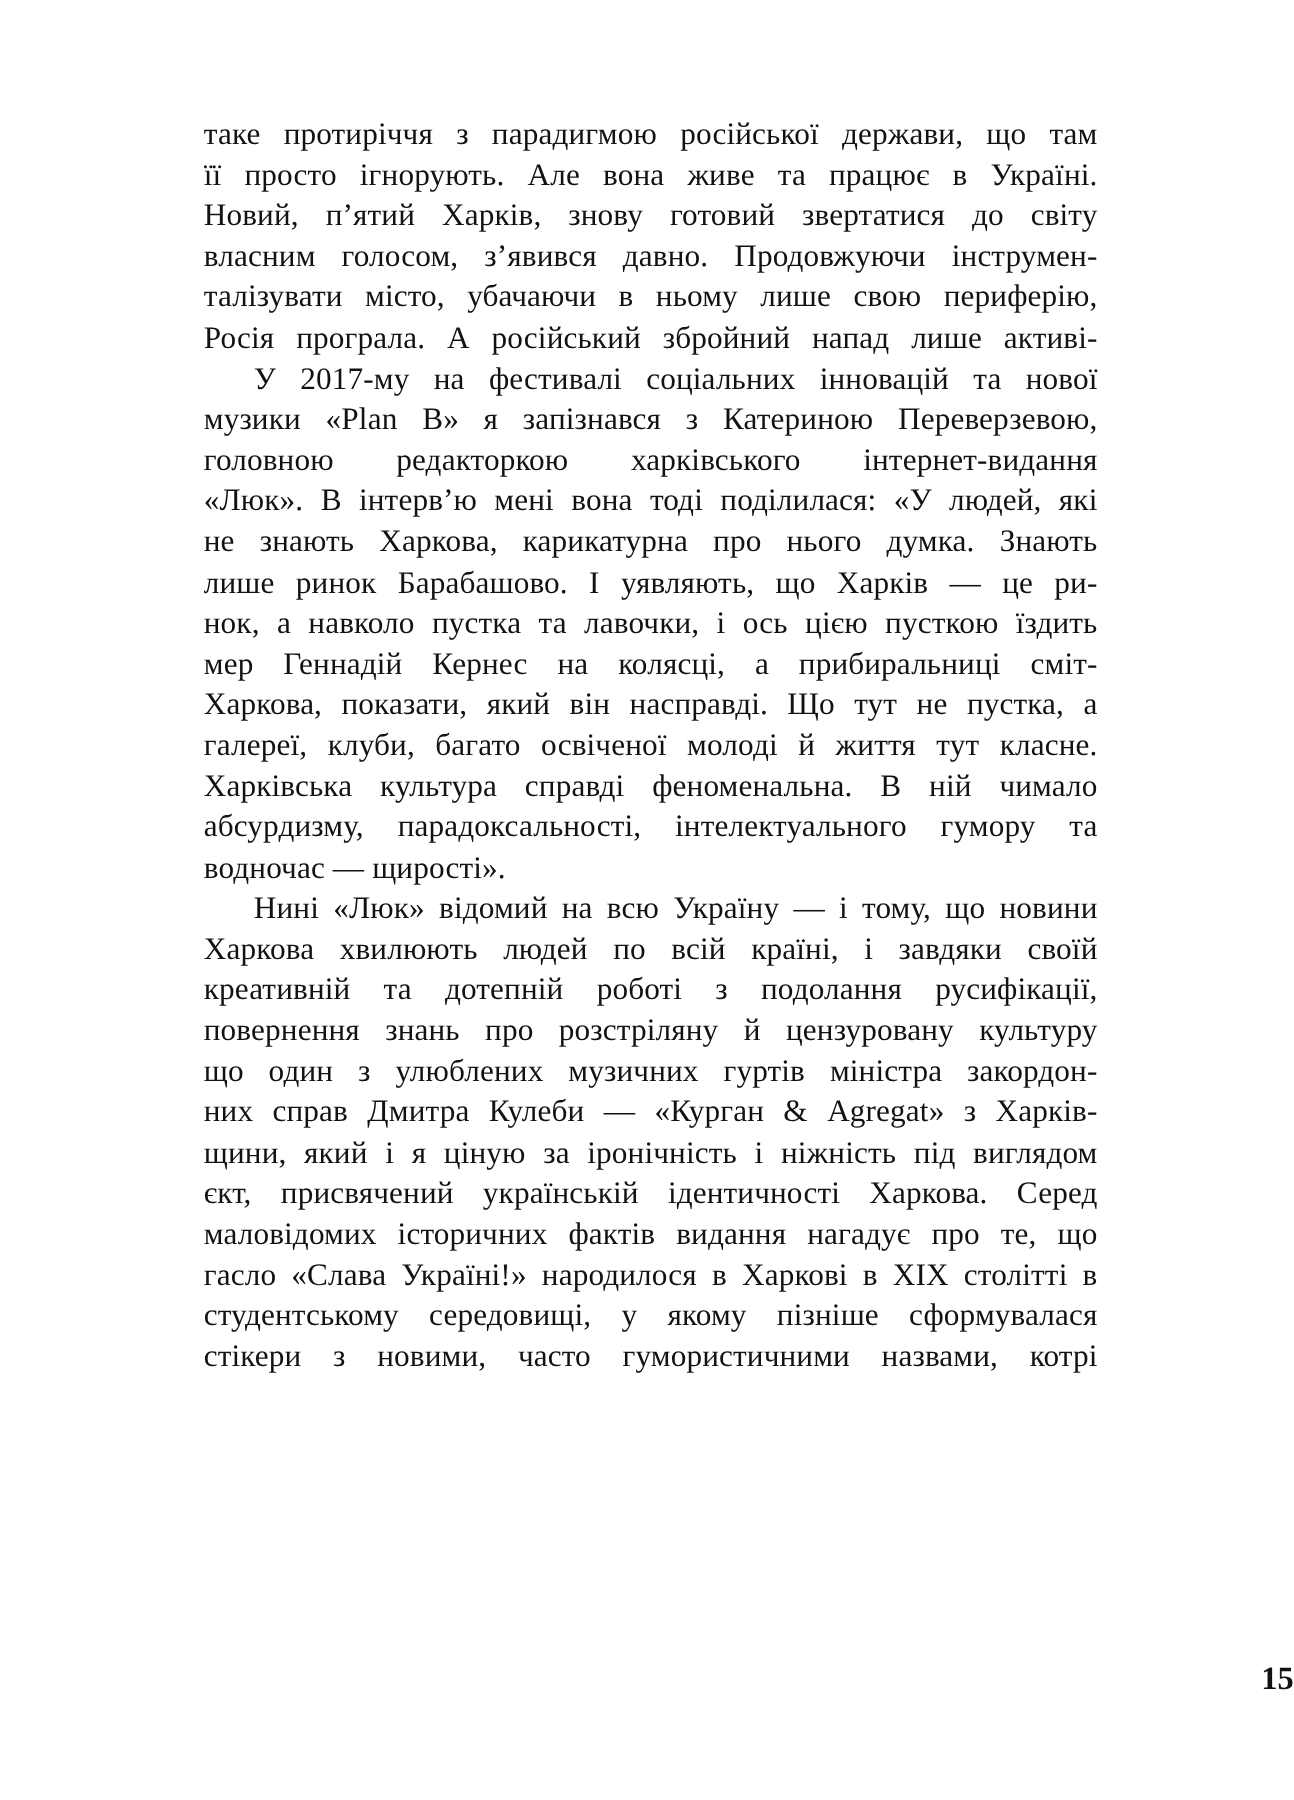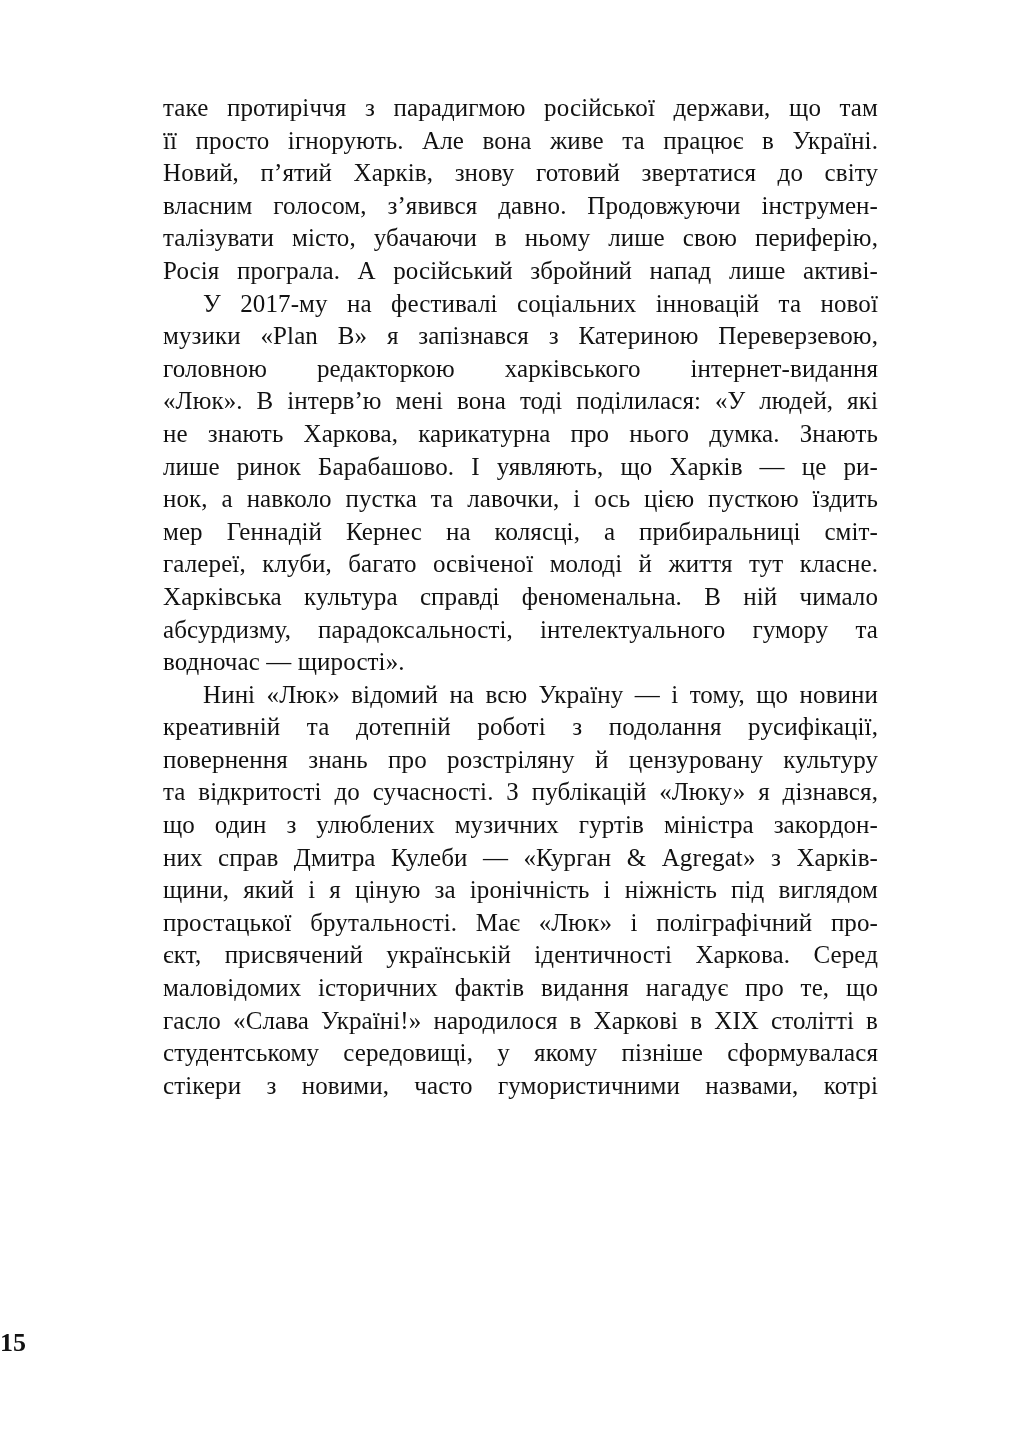--- a/index.html
+++ b/index.html
@@ -38,21 +38,21 @@
     text-align-last: left;
   }
   .line.indented {
     text-indent: 40px;
   }
   .page-number {
     position: absolute;
     left: 0;
     top: 1328px;
     width: 100%;
-    text-align: left;
+    text-align: right;
     font-size: 26px;
     font-weight: bold;
     color: #121212;
   }
 </style>
 </head>
 <body>
 
 <div class="book-page">
   <div class="text-block">
@@ -66,34 +66,34 @@
       </div>
       <div class="paragraph">
         <div class="line indented">У 2017-му на фестивалі соціальних інновацій та нової</div>
         <div class="line">музики «Plan B» я запізнався з Катериною Переверзевою,</div>
         <div class="line">головною редакторкою харківського інтернет-видання</div>
         <div class="line">«Люк». В інтерв’ю мені вона тоді поділилася: «У людей, які</div>
         <div class="line">не знають Харкова, карикатурна про нього думка. Знають</div>
         <div class="line">лише ринок Барабашово. І уявляють, що Харків — це ри-</div>
         <div class="line">нок, а навколо пустка та лавочки, і ось цією пусткою їздить</div>
         <div class="line">мер Геннадій Кернес на колясці, а прибиральниці сміт-</div>
+        <div class="line">Харкова, показати, який він насправді. Що тут не пустка, а</div>
         <div class="line">галереї, клуби, багато освіченої молоді й життя тут класне.</div>
         <div class="line">Харківська культура справді феноменальна. В ній чимало</div>
         <div class="line">абсурдизму, парадоксальності, інтелектуального гумору та</div>
         <div class="line para-end">водночас — щирості».</div>
       </div>
       <div class="paragraph">
         <div class="line indented">Нині «Люк» відомий на всю Україну — і тому, що новини</div>
+        <div class="line">Харкова хвилюють людей по всій країні, і завдяки своїй</div>
         <div class="line">креативній та дотепній роботі з подолання русифікації,</div>
         <div class="line">повернення знань про розстріляну й цензуровану культуру</div>
-        <div class="line">та відкритості до сучасності. З публікацій «Люку» я дізнався,</div>
         <div class="line">що один з улюблених музичних гуртів міністра закордон-</div>
         <div class="line">них справ Дмитра Кулеби — «Курган &amp; Agregat» з Харків-</div>
         <div class="line">щини, який і я ціную за іронічність і ніжність під виглядом</div>
-        <div class="line">простацької брутальності. Має «Люк» і поліграфічний про-</div>
         <div class="line">єкт, присвячений українській ідентичності Харкова. Серед</div>
         <div class="line">маловідомих історичних фактів видання нагадує про те, що</div>
         <div class="line">гасло «Слава Україні!» народилося в Харкові в XIX столітті в</div>
         <div class="line">студентському середовищі, у якому пізніше сформувалася</div>
         <div class="line">стікери з новими, часто гумористичними назвами, котрі</div>
       </div>
     </div>
   <div class="page-number">15</div>
 </div>
 

